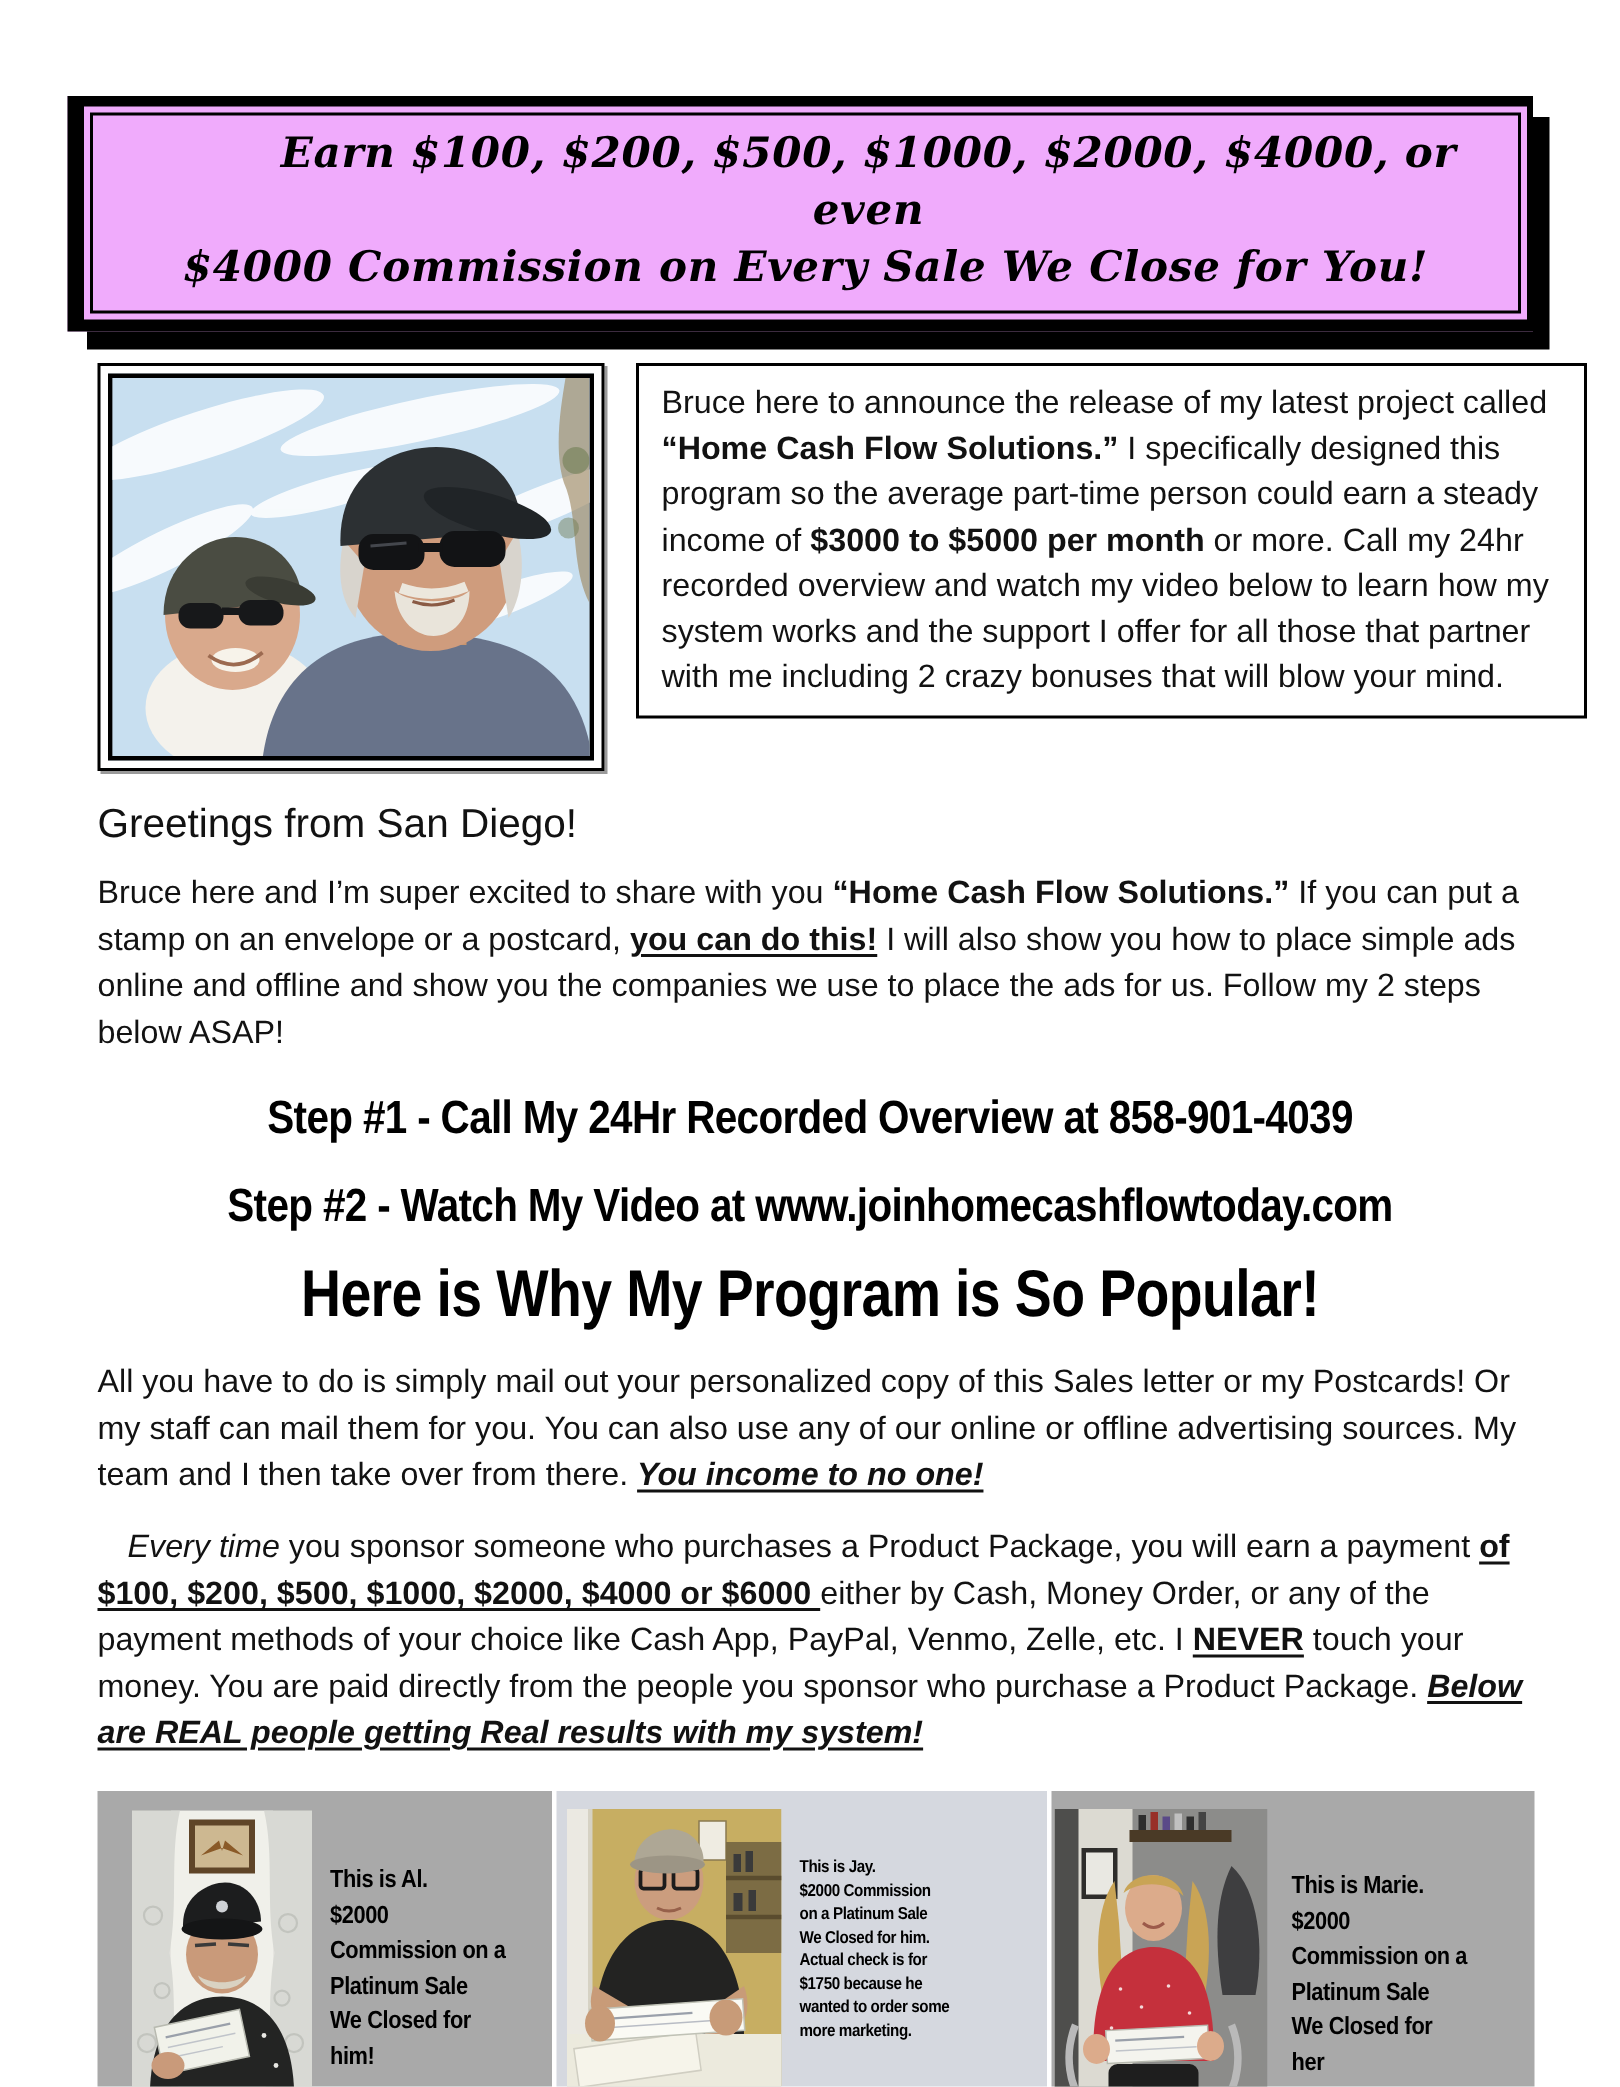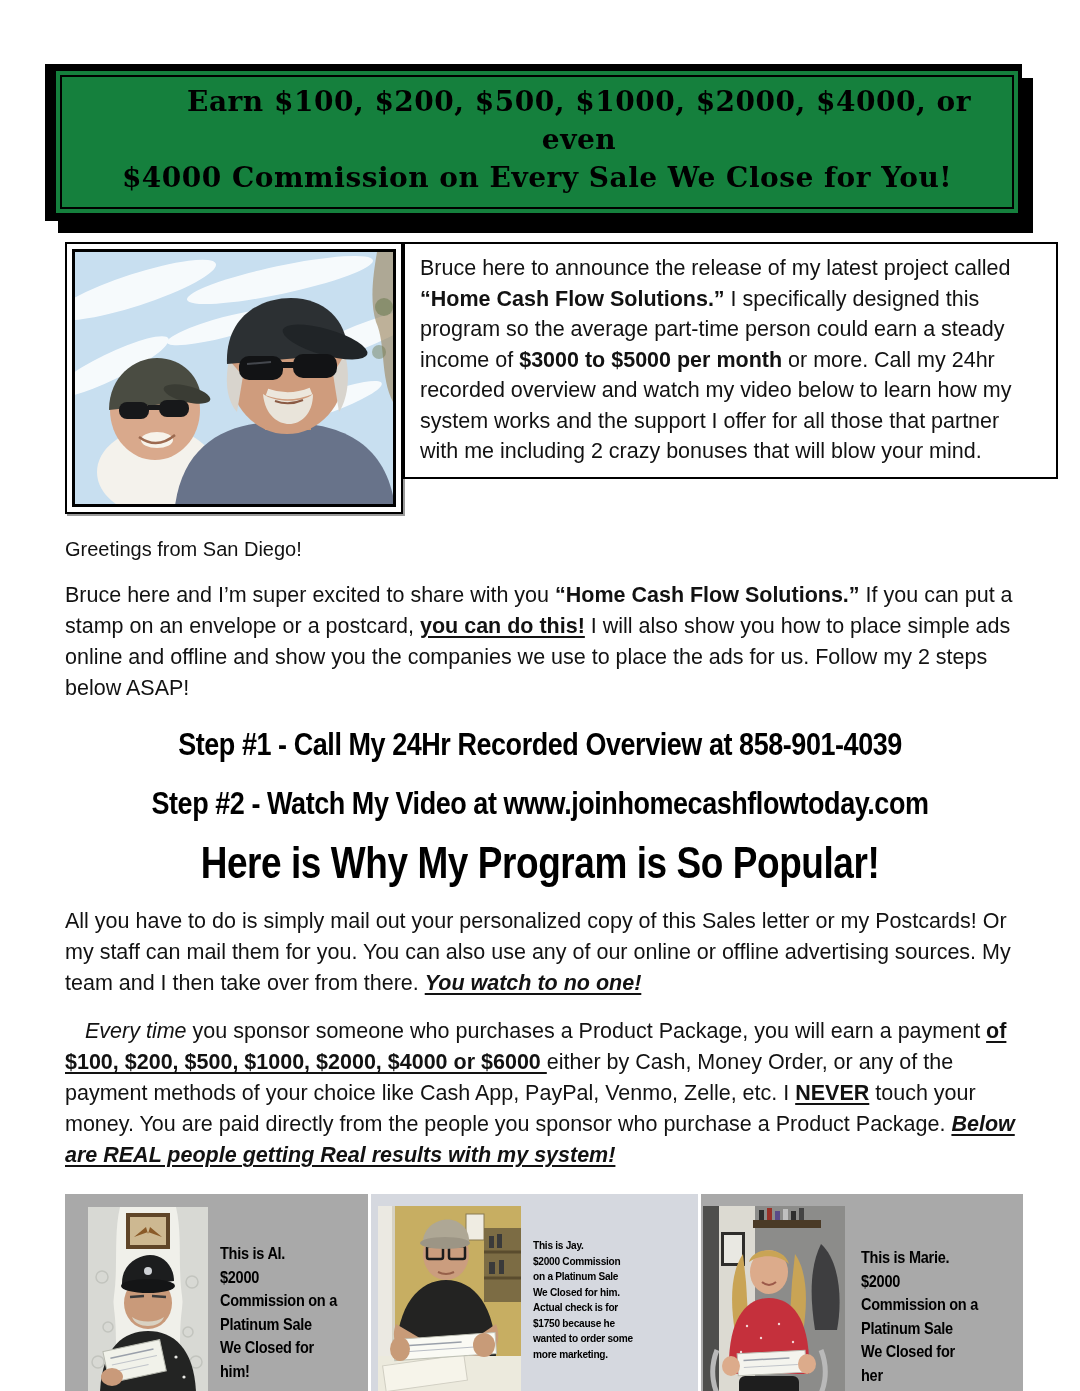--- a/index.html
+++ b/index.html
@@ -5,43 +5,43 @@
   html,body{margin:0;padding:0;}
   body{
     width:1080px;height:1391px;overflow:hidden;background:#ffffff;
     font-family:"Liberation Sans",sans-serif;color:#121212;position:relative;
   }
   
   .header-wrap{margin:64px 58px 0 45px;}
   .header-outer{
     border:solid #000;border-width:7px 4px 8px 11px;
     box-shadow:12px 13px 0 -1px #000;
-    padding:4px;background:#15803d;
+    padding:4px;background:#f0abfc;font-style:italic;
   }
   .header-inner{
     border:2px solid #000;
     padding:6px 8px 10px;
     text-align:center;
     font-family:"DejaVu Serif",serif;
     font-weight:bold;
     font-size:28px;line-height:38px;
     letter-spacing:.5px;color:#000;
   }
   .header-line1{padding-left:84px;}
   
-  .intro-row{display:flex;margin:21px 22px 0 65px;align-items:flex-start;}
+  .intro-row{display:flex;gap:21px;margin:21px 22px 0 65px;align-items:flex-start;}
   .photo-frame{border:2px solid #000;padding:5px;background:#fff;flex:0 0 auto;box-shadow:2px 2px 0 #9a9a9a;}
   .photo-frame-inner{border:3px solid #000;font-size:0;background:#cfe3f0;}
   .intro-box{
     border:2px solid #000;flex:1;
     padding:9px 15px 10px;
     font-size:21.5px;line-height:30.5px;
   }
   
-  .greeting{margin:21px 58px 0 65px;font-size:20px;line-height:28px;}
+  .greeting{margin:21px 58px 0 65px;font-size:27px;line-height:28px;}
   .para{margin:17px 58px 0 65px;font-size:21.5px;line-height:31px;}
   .r-b{font-weight:700;}
   .r-i{font-style:italic;margin-left:20px;}
   .r-bu{font-weight:700;text-decoration:underline;text-decoration-thickness:2px;text-underline-offset:3px;margin-top:26px;}
   .r-biu{font-weight:700;font-style:italic;text-decoration:underline;text-decoration-thickness:2px;text-underline-offset:3px;}
   
   .step{
     margin-top:23px;text-align:center;font-weight:700;
     font-size:31px;line-height:36px;letter-spacing:-.5px;
     transform:scaleX(.87);color:#000;
@@ -134,21 +134,21 @@
 
 <div class="greeting">Greetings from San Diego!</div>
 
 <div class="para"><span>Bruce here and I’m super excited to share with you </span><span class="r-b">“Home Cash Flow Solutions.”</span><span> If you can put a stamp on an envelope or a postcard, </span><span class="r-bu">you can do this!</span><span> I will also show you how to place simple ads online and offline and show you the companies we use to place the ads for us.  Follow my 2 steps below ASAP!</span></div>
 
 <div class="step">Step #1 - Call My 24Hr Recorded Overview at 858-901-4039</div>
 <div class="step">Step #2 - Watch My Video at www.joinhomecashflowtoday.com</div>
 
 <div class="big-heading">Here is Why My Program is So Popular!</div>
 
-<div class="para"><span>All you have to do is simply mail out your personalized copy of this Sales letter or my Postcards! Or my staff can mail them for you. You can also use any of our online or offline advertising sources. My team and I then take over from there. </span><span class="r-biu">You watch to no one!</span></div>
+<div class="para"><span>All you have to do is simply mail out your personalized copy of this Sales letter or my Postcards! Or my staff can mail them for you. You can also use any of our online or offline advertising sources. My team and I then take over from there. </span><span class="r-biu">You income to no one!</span></div>
 
 <div class="para"><span class="r-i">Every time</span><span> you sponsor someone who purchases a Product Package, you will earn a payment </span><span class="r-bu">of $100, $200, $500, $1000, $2000, $4000 or $6000 </span><span>either by Cash, Money Order, or any of the payment methods of your choice like Cash App, PayPal, Venmo, Zelle, etc. I </span><span class="r-bu">NEVER</span><span> touch your money. You are paid directly from the people you sponsor who purchase a Product Package. </span><span class="r-biu">Below are REAL people getting Real results with my system!</span></div>
 
 <div class="panels">
 
   <div class="panel panel-al">
     <div class="panel-photo">
       <svg width="120" height="185" viewBox="0 0 120 185">
         <rect width="120" height="185" fill="#e6e5e0"></rect>
         <rect x="26" width="68" height="185" fill="#f0f0ea"></rect>

